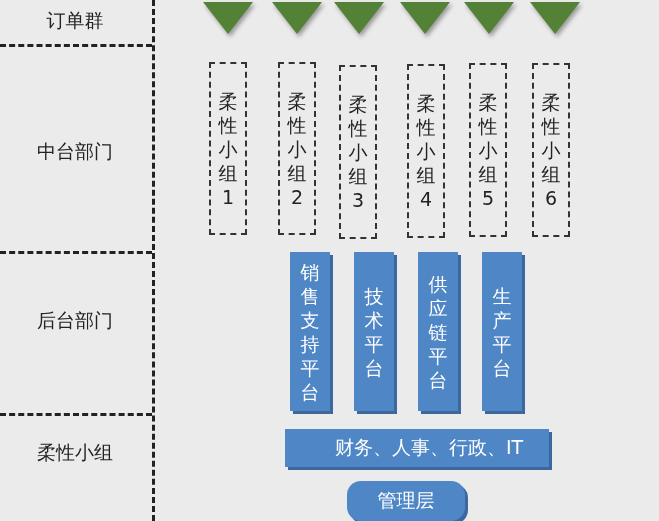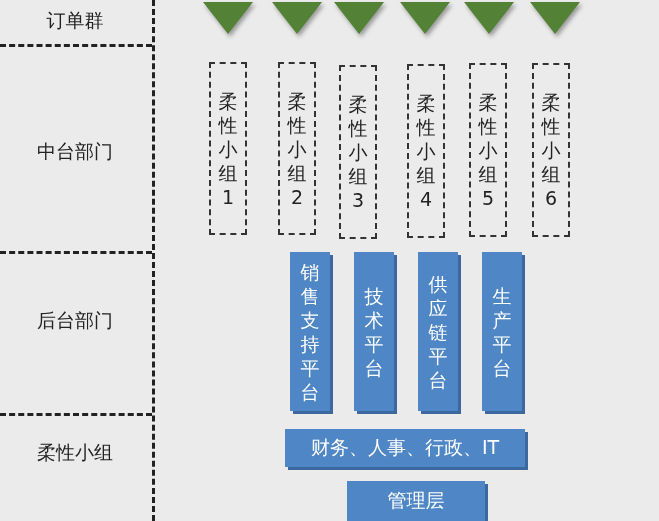--- a/index.html
+++ b/index.html
@@ -116,18 +116,18 @@
     <span>平</span>
     <span>台</span>
 </div>
 <div class="blue vert" style="left:482px; top:252px; width:40px; height:159px;">
   <span>生</span>
     <span>产</span>
     <span>平</span>
     <span>台</span>
 </div>
 
-<div class="blue" style="left:285px; top:429px; width:240px; height:38px;">
+<div class="blue" style="left:285px; top:429px; width:240px; height:38px;padding-left:24px;">
   <span>财务、人事、行政、IT</span>
 </div>
-<div class="blue" style="left:347px; top:481px; width:138px; height:40px;">
+<div class="blue" style="left:347px; top:481px; width:118px; height:40px;border-radius:14px;">
   <span>管理层</span>
 </div>
 
 </body></html>

